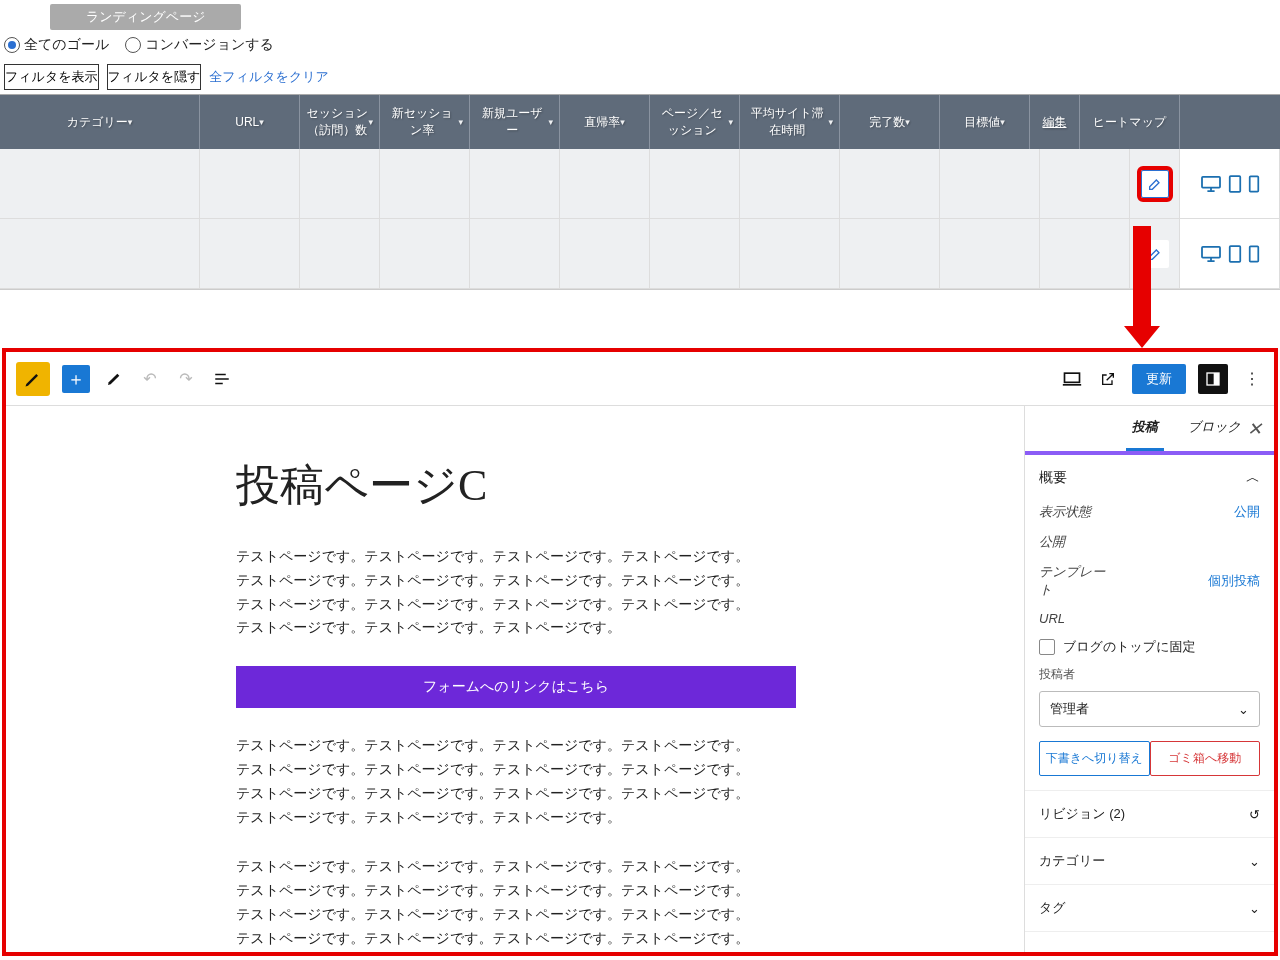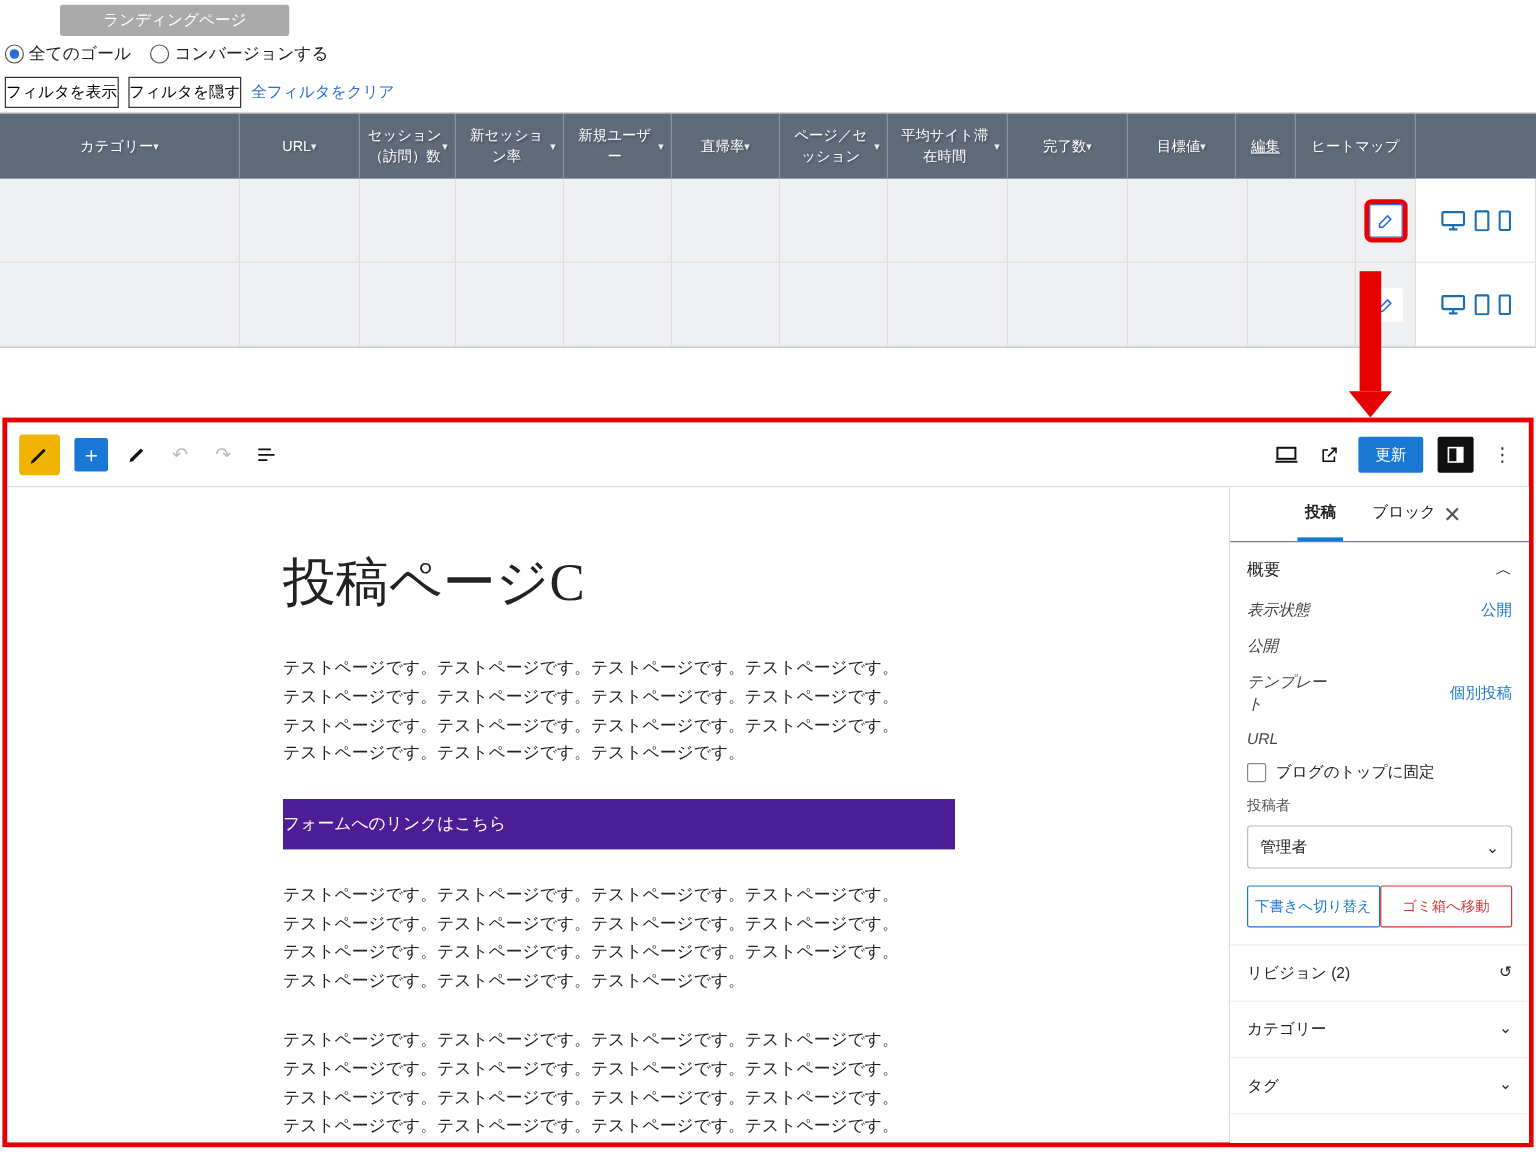--- a/index.html
+++ b/index.html
@@ -51,40 +51,40 @@
   .tb-icon { width:24px; height:24px; display:flex; align-items:center; justify-content:center; color:#333; cursor:pointer; font-size:16px;}
   .tb-icon.dim { color:#bbb; }
   .tb-right { margin-left:auto; display:flex; align-items:center; gap:12px;}
   .update-btn { background:#1978d4; color:#fff; padding:6px 14px; font-size:13px; border-radius:2px; cursor:pointer;}
   .settings-toggle { width:30px; height:30px; background:#111; color:#fff; display:flex; align-items:center; justify-content:center; border-radius:2px; cursor:pointer;}
   
   .editor-body { flex:1; display:flex; overflow:hidden;}
   .canvas { flex:1; overflow:auto; padding:40px 0 20px 230px; }
   .post-title { font-family: "Times New Roman", serif; font-size:44px; font-weight:400; margin:10px 0 30px 0;}
   .post-para { font-size:14px; line-height:1.7; margin:0 0 26px 0; max-width:560px;}
-  .form-link-btn { background:#4c1d95; color:#fff; padding:12px 0; width:560px; margin:0 0 26px 0; font-size:14px; cursor:pointer;}
+  .form-link-btn { background:#6d28d9; color:#fff; text-align:center; padding:12px 0; width:560px; margin:0 0 26px 0; font-size:14px; cursor:pointer;}
   
   .sidebar { width:250px; border-left:1px solid #ddd; background:#fff; overflow:auto;}
-  .sb-tabs { display:flex; justify-content:center; align-items:center; border-bottom:1px solid #8b5cf6; padding:0 12px;}
+  .sb-tabs { display:flex; justify-content:flex-end; align-items:center; border-bottom:4px solid #8b5cf6; padding:0 12px;font-style:italic;}
   .sb-tab { padding:12px 6px; font-size:13px; cursor:pointer; }
   .sb-tab.active { border-bottom:3px solid #1978d4; font-weight:600;}
   .sb-close { font-size:18px; cursor:pointer; color:#555;}
   .sb-section { border-bottom:1px solid #eee; padding:14px 14px;}
   .sb-section-head { display:flex; justify-content:space-between; align-items:center; font-size:14px; cursor:pointer;}
   .sb-row { display:flex; justify-content:space-between; font-size:13px; padding:6px 0; align-items:center;}
   .sb-label { color:#444;font-style:italic; }
   .sb-link { color:#1978d4; cursor:pointer;}
   .sb-check { display:flex; align-items:center; gap:8px; font-size:13px; padding:6px 0;}
   .sb-check .box { width:16px; height:16px; border:1px solid #888; border-radius:2px;}
   .sb-small { font-size:12px; color:#555; padding:4px 0;}
   .sb-select { border:1px solid #bbb; border-radius:3px; padding:8px 10px; display:flex; justify-content:space-between; align-items:center; font-size:13px; margin-top:4px; cursor:pointer;}
   .sb-btn-row { display:flex; margin-top:14px;}
   .sb-btn { flex:1; border:1px solid #1978d4; color:#1978d4; padding:8px 4px; text-align:center; font-size:12px; border-radius:2px; cursor:pointer;}
   .sb-btn.danger { border-color:#d63638; color:#d63638;}
-  .sb-collapse { display:flex; justify-content:space-between; padding:14px; border-bottom:1px solid #eee; font-size:13px; cursor:pointer;}
+  .sb-collapse { display:flex; justify-content:space-between; align-items:center; padding:14px; border-bottom:1px solid #eee; font-size:13px; cursor:pointer;}
   
   svg { display:block; }
 </style>
 </head>
 <body>
 
 
 
 
 <div class="top-tab">ランディングページ</div>

